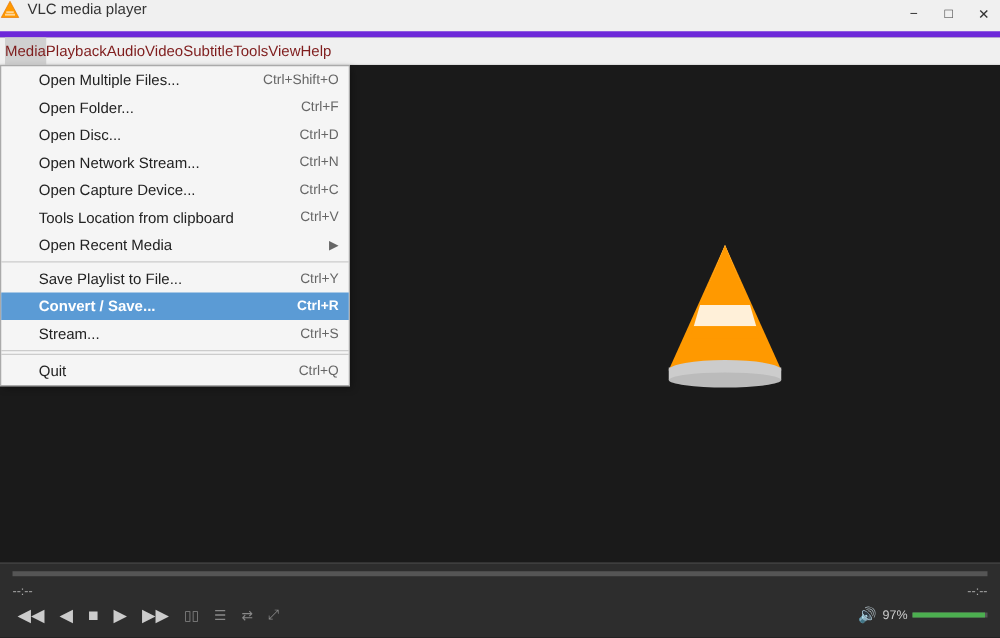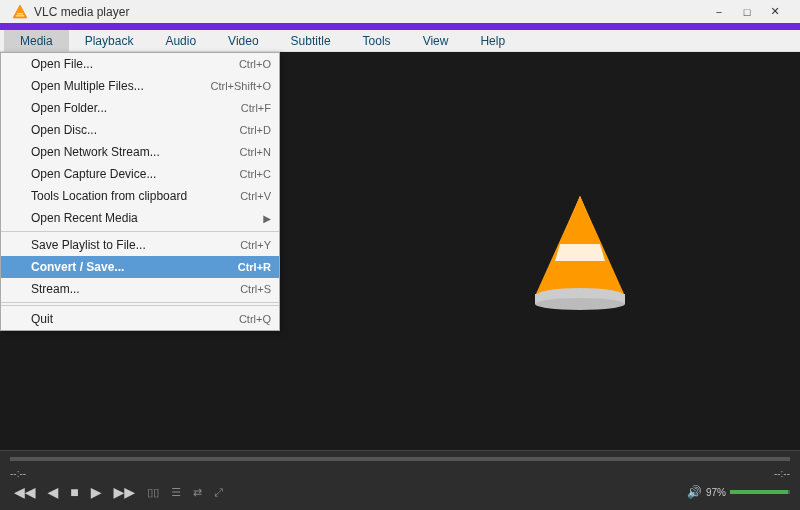--- a/index.html
+++ b/index.html
@@ -11,23 +11,23 @@
       font-size: 12px;
       overflow: hidden;
       user-select: none;
     }
 
     
     #titlebar {
       height: 30px;
       background: #f0f0f0;
       display: flex;
-      align-items: center;
-      padding: 0 12px;
-      border-bottom: 7px solid #6d28d9;
+      align-items: flex-start;
+      padding: 0 0;
+      border-bottom: 5px solid #6d28d9;
     }
     #titlebar-icon {
       width: 16px;
       height: 16px;
       margin-right: 6px;
     }
     #titlebar-title {
       flex: 1;
       font-size: 12px;
       color: #333;
@@ -52,23 +52,23 @@
     
     #menubar {
       height: 22px;
       background: #f0f0f0;
       display: flex;
       align-items: center;
       padding: 0 4px;
       border-bottom: 1px solid #ddd;
     }
     .menu-item {
-      padding: 2px 16px;
+      padding: 2px 0;
       font-size: 12px;
-      color: #0c4a6e;
+      color: #7f1d1d;
       cursor: pointer;
       height: 22px;
       display: flex;
       align-items: center;
     }
     .menu-item.active { background: #d0d0d0; }
 
     
     #main {
       height: calc(510px - 30px - 22px - 60px);
@@ -244,25 +244,20 @@
     <div class="menu-item">Video</div>
     <div class="menu-item">Subtitle</div>
     <div class="menu-item">Tools</div>
     <div class="menu-item">View</div>
     <div class="menu-item">Help</div>
   </div>
 
 <div id="main">
 
   <div id="dropdown-menu">
-  <div class="dropdown-item">
-        <span class="icon"></span>
-        <span>Open File...</span>
-        <span class="shortcut">Ctrl+O</span>
-      </div>
       <div class="dropdown-item">
         <span class="icon"></span>
         <span>Open Multiple Files...</span>
         <span class="shortcut">Ctrl+Shift+O</span>
       </div>
       <div class="dropdown-item">
         <span class="icon"></span>
         <span>Open Folder...</span>
         <span class="shortcut">Ctrl+F</span>
       </div>

